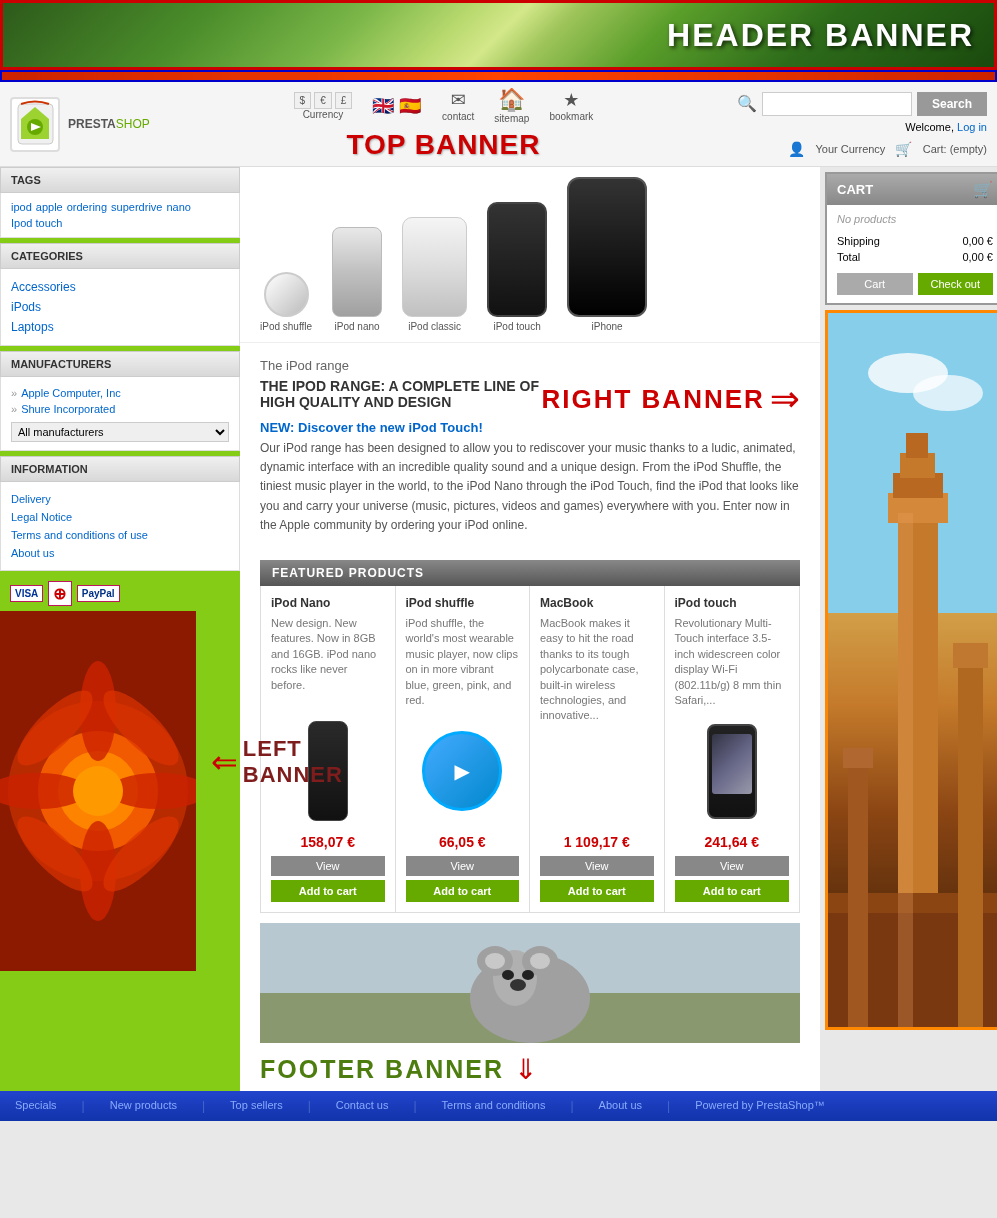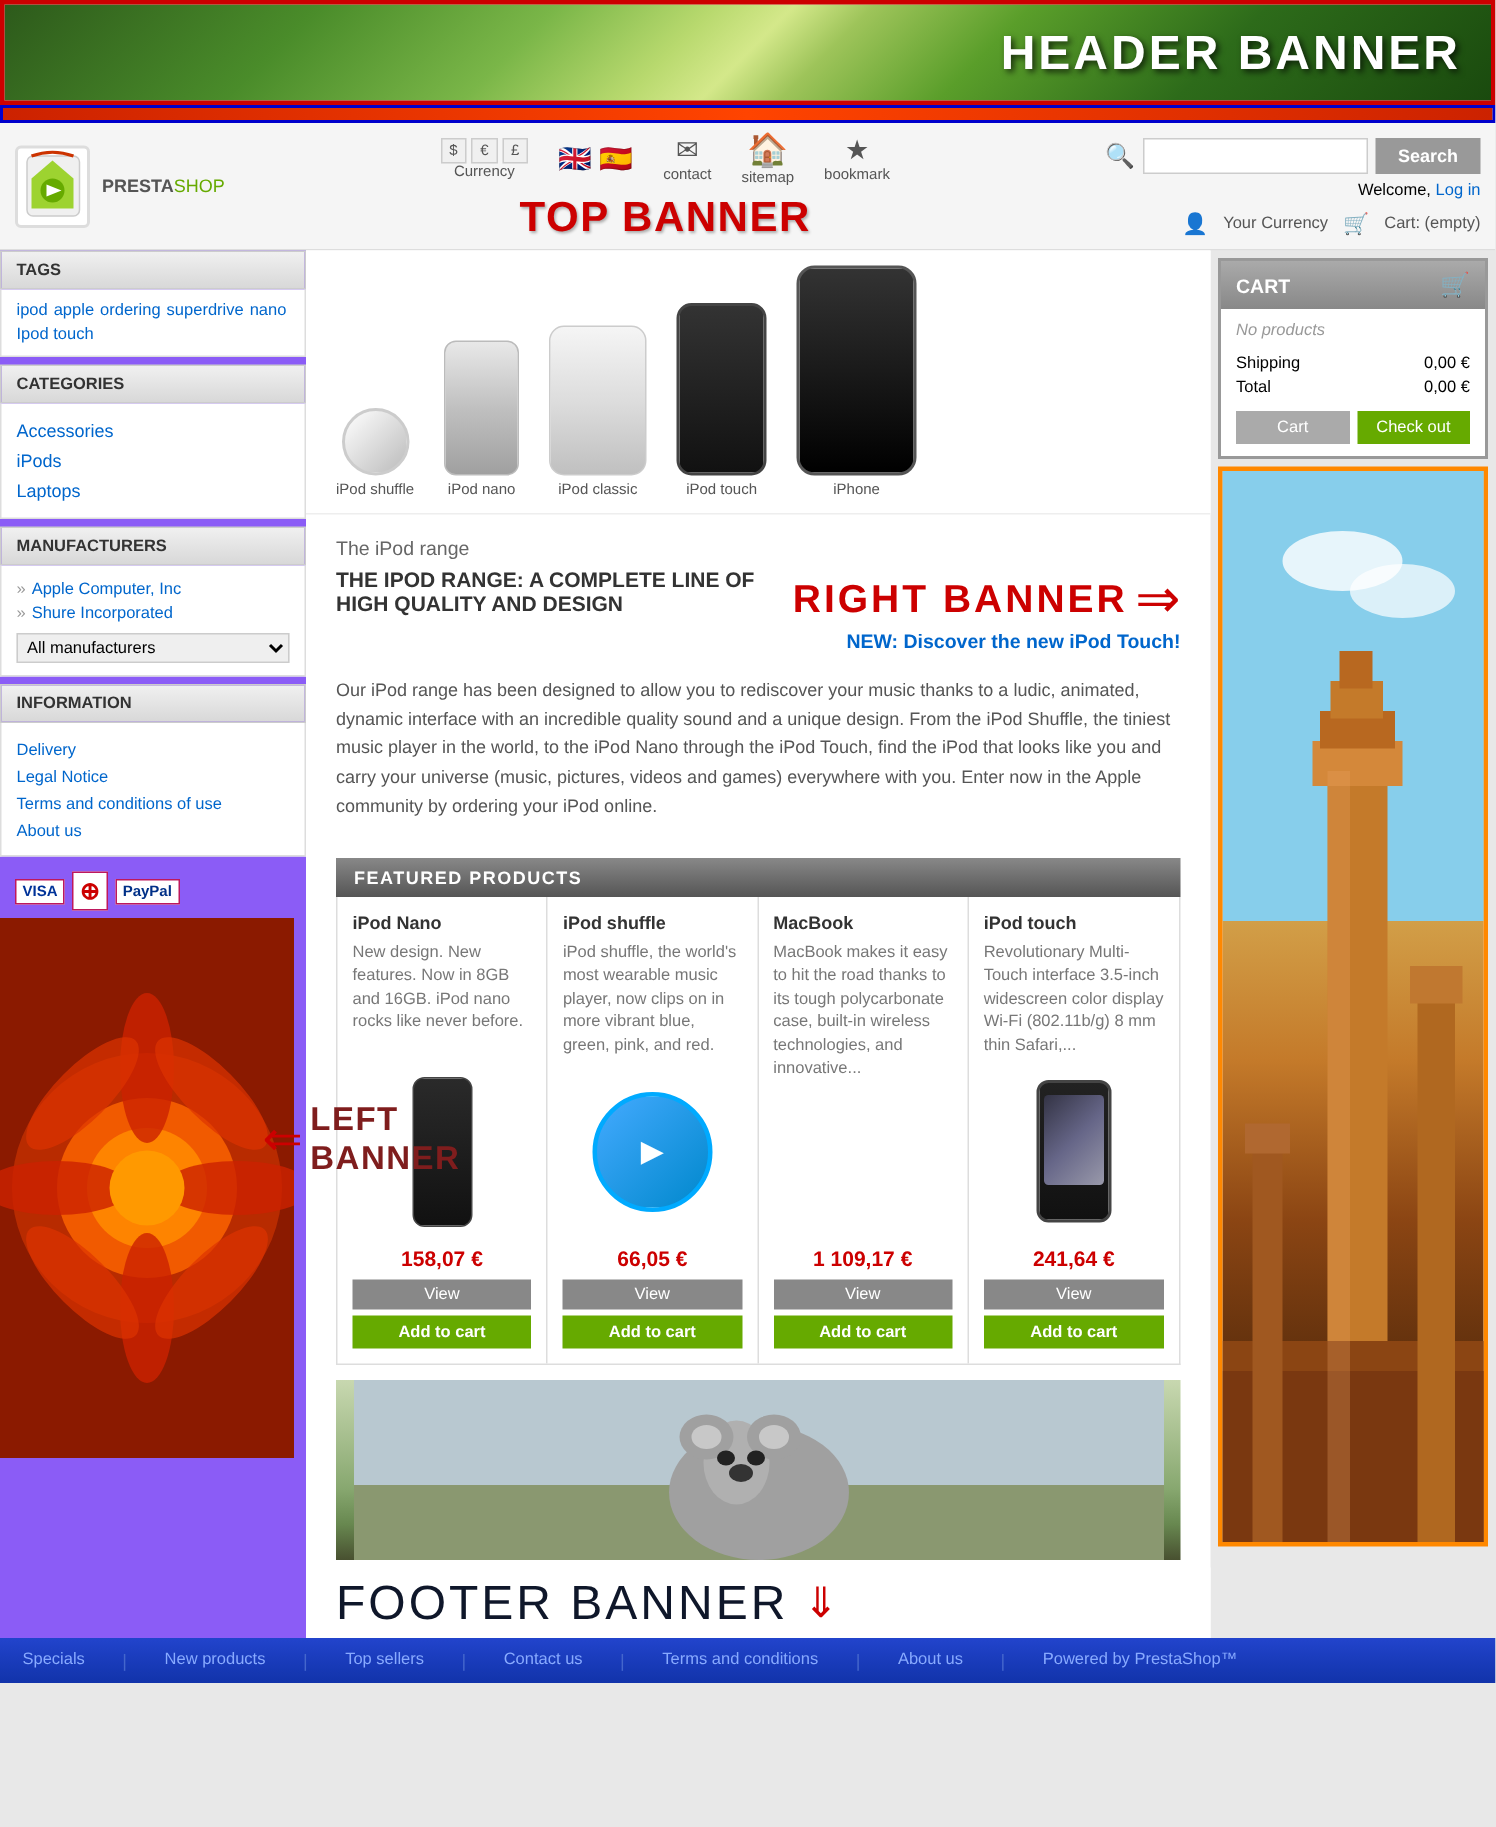--- a/index.html
+++ b/index.html
@@ -68,21 +68,21 @@
 
     .user-area { text-align: right; font-size: 11px; }
     .user-area a { color: #0066cc; text-decoration: none; }
     .account-cart { display: flex; gap: 10px; align-items: center; margin-top: 3px; }
     .account-link, .cart-link { font-size: 11px; color: #555; cursor: pointer; }
 
     
     .main-container { display: flex; width: 100%; }
 
     
-    .left-sidebar { width: 204px; flex-shrink: 0; background: #8b5cf6; }
+    .left-sidebar { width: 240px; flex-shrink: 0; background: #84cc16; }
 
     .sidebar-section { margin-bottom: 5px; }
     .sidebar-title {
       background: linear-gradient(180deg, #f0f0f0, #d8d8d8);
       border: 1px solid #ccc; padding: 6px 10px; font-weight: bold;
       font-size: 11px; color: #333; text-transform: uppercase;
     }
     .sidebar-content { background: white; border: 1px solid #ddd; border-top: none; padding: 8px 10px; }
     .tag-cloud { display: flex; flex-wrap: wrap; gap: 4px; }
     .tag { color: #0066cc; text-decoration: none; font-size: 11px; cursor: pointer; }
@@ -151,21 +151,21 @@
     .iphone-img {
       width: 80px; height: 140px;
       background: linear-gradient(180deg, #333, #1a1a1a, #000);
       border-radius: 12px; border: 2px solid #555;
     }
 
     
     .main-text { padding: 15px 20px; }
     .ipod-range-title { color: #666; font-size: 13px; margin-bottom: 5px; }
     .ipod-range-header { font-size: 14px; font-weight: bold; margin-bottom: 10px; color: #333; }
-    .new-discover { color: #0066cc; font-weight: bold; font-size: 13px; margin-bottom: 16px; text-align: right; }
+    .new-discover { color: #0066cc; font-weight: bold; font-size: 13px; margin-bottom: 4px; }
     .main-description { font-size: 12px; color: #555; line-height: 1.6; }
     .right-banner-text {
       color: #cc0000; font-size: 26px; font-weight: bold;
       letter-spacing: 2px;
     }
     .right-arrow { font-size: 36px; color: #cc0000; }
 
     
     .featured-section { margin: 10px 20px; }
     .featured-header {
@@ -530,21 +530,21 @@
 
         <ellipse cx="248" cy="52" rx="6" ry="5" fill="#222"></ellipse>
         <ellipse cx="268" cy="52" rx="6" ry="5" fill="#222"></ellipse>
 
         <ellipse cx="258" cy="62" rx="8" ry="6" fill="#333"></ellipse>
       </svg>
     </div>
 
     <div style="padding: 5px 20px; background:white;">
       <div style="display:flex;align-items:center;gap:10px;">
-        <span style="color:#0f172a;font-size:32px;font-weight:normal;letter-spacing:2px;">FOOTER BANNER</span>
+        <span style="color:#4d7c0f;font-size:25px;font-weight:bold;letter-spacing:2px;">FOOTER BANNER</span>
         <span style="color:#cc0000;font-size:28px;">⇓</span>
       </div>
     </div>
 
   </div>
 
   <div class="right-sidebar">
 
     <div class="cart-widget">
       <div class="cart-header">

